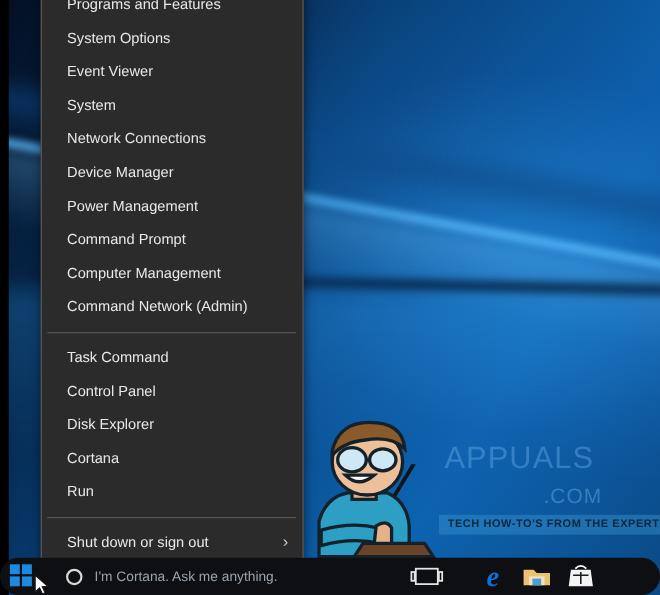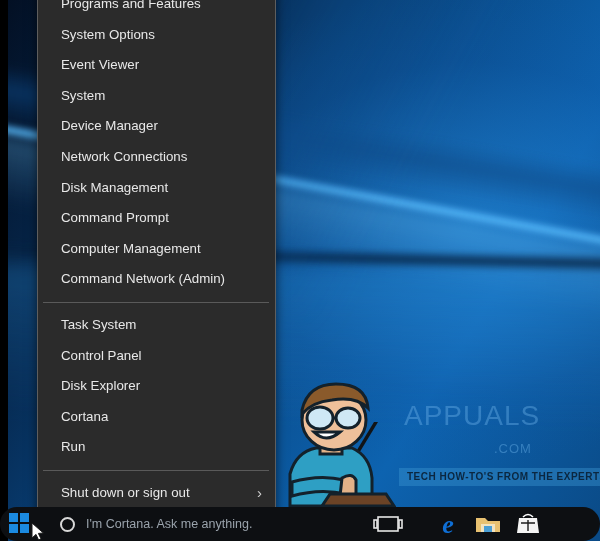--- a/index.html
+++ b/index.html
@@ -92,21 +92,21 @@
     font-size: 28px;
     letter-spacing: 1px;
     font-weight: 400;
     color: rgba(110,180,235,0.40);
     line-height: 1;
   }
   #watermark .wm-dotcom {
     position: absolute;
     left: 208px;
     top: 64px;
-    font-size: 13px;
+    font-size: 19px;
     letter-spacing: 1px;
     color: rgba(110,180,235,0.42);
     line-height: 1;
   }
   #watermark .wm-tagline {
     position: absolute;
     left: 113px;
     top: 90px;
     padding: 3px 8px 4px 8px;
     background: rgba(60,150,210,0.42);
@@ -277,28 +277,28 @@
     <div class="wm-text">APPUALS</div>
     <div class="wm-dotcom">.COM</div>
     <div class="wm-tagline">TECH HOW-TO'S FROM THE EXPERTS!</div>
   </div>
 
   <div id="winx-menu">
       <div class="menu-item"><span>Programs and Features</span></div>
       <div class="menu-item"><span>System Options</span></div>
       <div class="menu-item"><span>Event Viewer</span></div>
       <div class="menu-item"><span>System</span></div>
+      <div class="menu-item"><span>Network Connections</span></div>
       <div class="menu-item"><span>Device Manager</span></div>
-      <div class="menu-item"><span>Network Connections</span></div>
-      <div class="menu-item"><span>Disk Management</span></div>
+      <div class="menu-item"><span>Power Management</span></div>
       <div class="menu-item"><span>Command Prompt</span></div>
       <div class="menu-item"><span>Computer Management</span></div>
       <div class="menu-item"><span>Command Network (Admin)</span></div>
       <div class="menu-sep"></div>
-      <div class="menu-item"><span>Task System</span></div>
+      <div class="menu-item"><span>Task Command</span></div>
       <div class="menu-item"><span>Control Panel</span></div>
       <div class="menu-item"><span>Disk Explorer</span></div>
       <div class="menu-item"><span>Cortana</span></div>
       <div class="menu-item"><span>Run</span></div>
       <div class="menu-sep"></div>
       <div class="menu-item"><span>Shut down or sign out</span><span class="chevron">›</span></div>
       <div class="menu-item selected"><span>Desktop</span></div>
     </div>
 
   <div id="taskbar">

